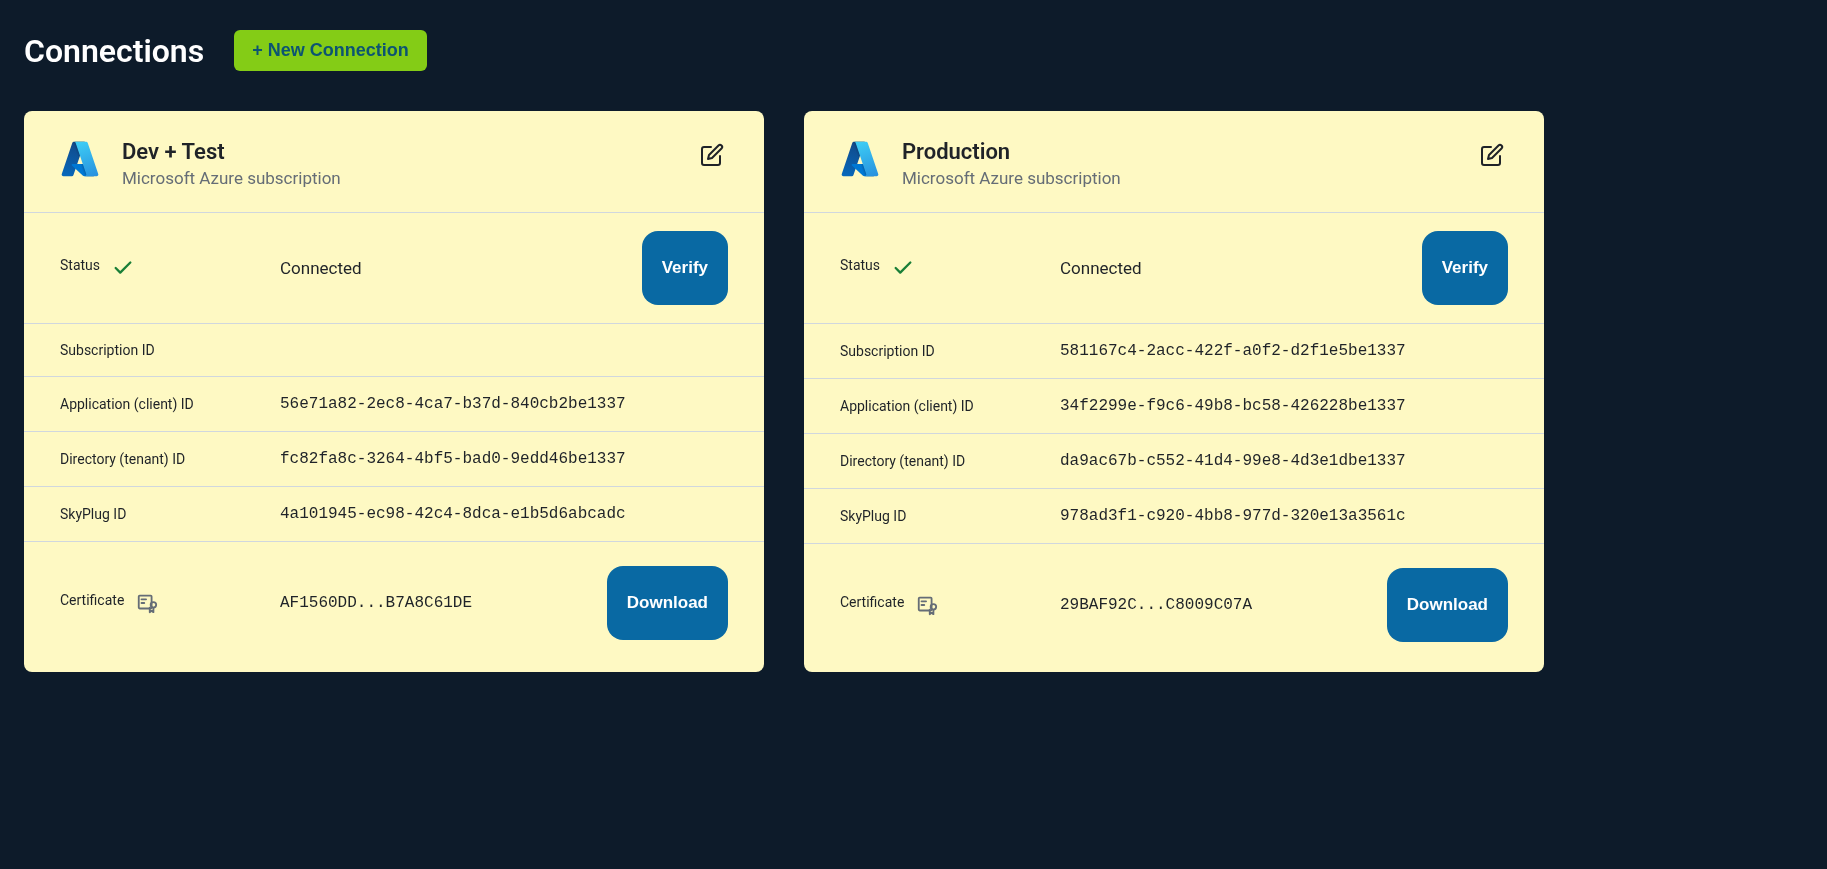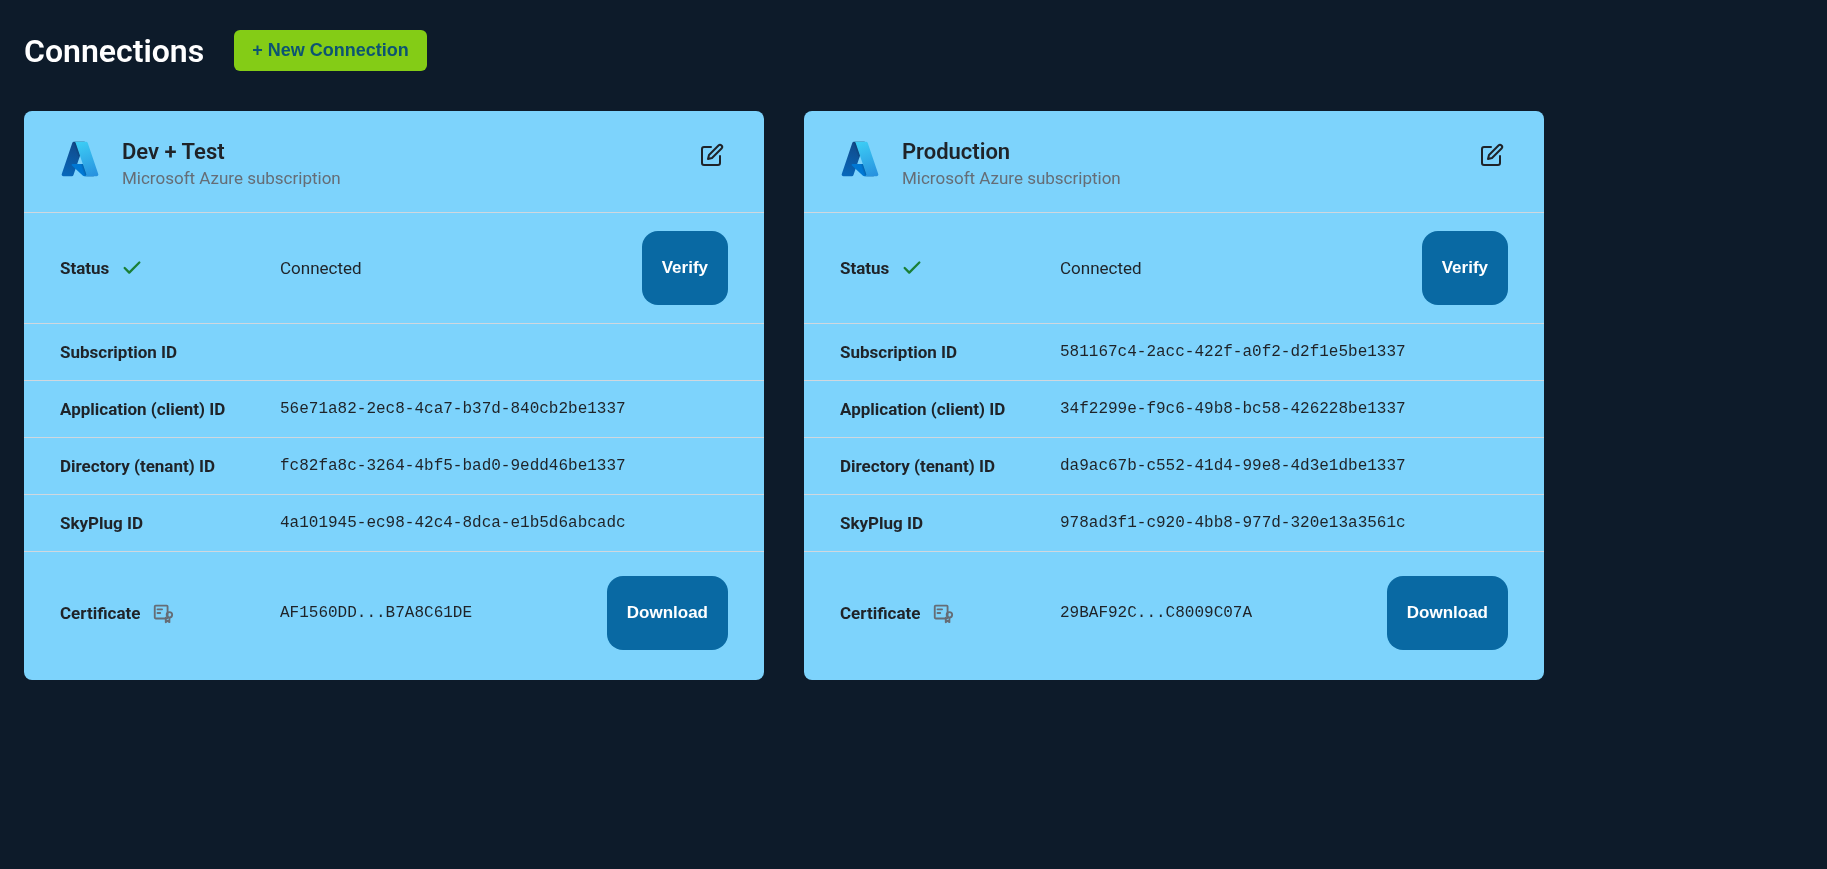--- a/index.html
+++ b/index.html
@@ -32,21 +32,21 @@
       padding: 10px 18px;
       font-size: 18px;
       font-weight: 600;
       cursor: pointer;
     }
     .cards-container {
       display: flex;
       gap: 40px;
     }
     .card {
-      background-color: #7dd3fc;
+      background-color: #fef9c3;
       border-radius: 8px;
       padding: 0;
       flex: 1;
       max-width: 740px;
     }
     .card-header {
       display: flex;
       align-items: flex-start;
       padding: 28px 36px 24px 36px;
       border-bottom: 1px solid #d0d7de;
@@ -83,27 +83,26 @@
       padding: 18px 36px;
       border-bottom: 1px solid #d0d7de;
     }
     .detail-row:last-child {
       border-bottom: none;
       padding-top: 24px;
       padding-bottom: 30px;
     }
     .detail-label {
       width: 220px;
-      font-size: 17px;
-      color: #1f2328;
-      display: flex;
-      align-items: center;
+      font-size: 14px;
+      color: #1f2328;
+      display: flex;
+      align-items: flex-start;
       gap: 12px;
       flex-shrink: 0;
-      font-weight: bold;
     }
     .detail-value {
       flex: 1;
       font-family: "SFMono-Regular", Consolas, "Liberation Mono", Menlo, monospace;
       font-size: 16px;
       color: #1f2328;
     }
     .detail-value.plain {
       font-family: inherit;
       font-size: 17px;

